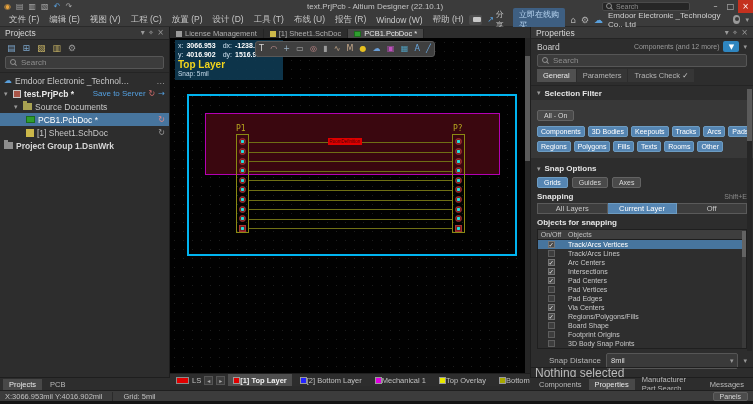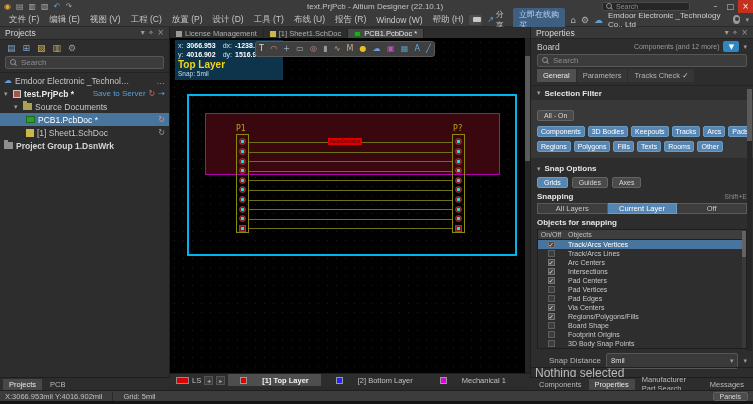--- a/index.html
+++ b/index.html
@@ -113,21 +113,21 @@
 .combo{flex:1;height:16px;background:#3a3a3a;border:1px solid #565656;border-radius:2px;display:flex;align-items:center;padding:0 4px;font-size:7.5px;color:#dcdcdc;}
 .combo .g{margin-left:auto;color:#9a9a9a;font-size:7px;}
 .props-status{margin-top:auto;border-top:1px solid #202020;height:10px;display:flex;align-items:center;padding:0 4px;font-size:12px;color:#bcbcbc;}
 .props-scroll{position:absolute;right:1px;top:62px;width:5px;height:262px;background:#262626;}
 .props-thumb{position:absolute;top:0;left:0;width:5px;height:52px;background:#5a5a5a;}
 
 .layerbar{left:170px;top:373px;width:360px;height:13px;background:#2d2d2d;display:flex;align-items:center;padding:0 0 0 6px;gap:3px;overflow:hidden;border-top:1px solid #1e1e1e;}
 .ls-swatch{width:13px;height:7px;background:#e00000;border:1px solid #8a8a8a;flex:0 0 auto;}
 .ls-lbl{font-size:7.5px;color:#c0c0c0;}
 .lb-arrow{width:9px;height:9px;background:#3d3d3d;border:1px solid #555;display:flex;align-items:center;justify-content:center;font-size:6px;color:#aaa;flex:0 0 auto;}
-.layer-tab{display:flex;align-items:center;gap:15px;padding:0 12px;height:13px;font-size:7.5px;color:#c0c0c0;white-space:nowrap;flex:0 0 auto;}
+.layer-tab{display:flex;align-items:center;gap:0;padding:0 5px;height:13px;font-size:7.5px;color:#c0c0c0;white-space:nowrap;flex:0 0 auto;}
 .layer-tab.active{background:#4e4e4e;color:#f2f2f2;font-weight:bold;}
 .sw{width:7px;height:7px;border:1px solid #9a9a9a;flex:0 0 auto;}
 .lefttabs{left:0;top:377px;width:170px;height:13px;background:#2d2d2d;display:flex;align-items:center;padding:0 3px;gap:2px;font-size:7.5px;border-top:1px solid #1e1e1e;}
 .btab{padding:1px 6px;color:#b8b8b8;}
 .btab.active{background:#484848;color:#e8e8e8;}
 .righttabs{left:530px;top:377px;width:223px;height:13px;background:#2d2d2d;display:flex;align-items:center;padding:0 3px;gap:1px;font-size:7.5px;border-top:1px solid #1e1e1e;}
 .statusbar{left:0;top:390px;width:753px;height:11px;background:#3c3c3c;border-top:1px solid #1f1f1f;display:flex;align-items:center;font-size:7.5px;color:#c0c0c0;padding:0 5px;}
 .sb-sep{width:1px;height:9px;background:#2a2a2a;margin:0 10px;}
 .panels-btn{margin-left:auto;background:#4c4c4c;border:1px solid #606060;border-radius:2px;font-size:7px;color:#d8d8d8;padding:0 6px;height:9px;line-height:8px;}
 .bstrip{left:0;top:401px;width:753px;height:3px;background:#141414;}

